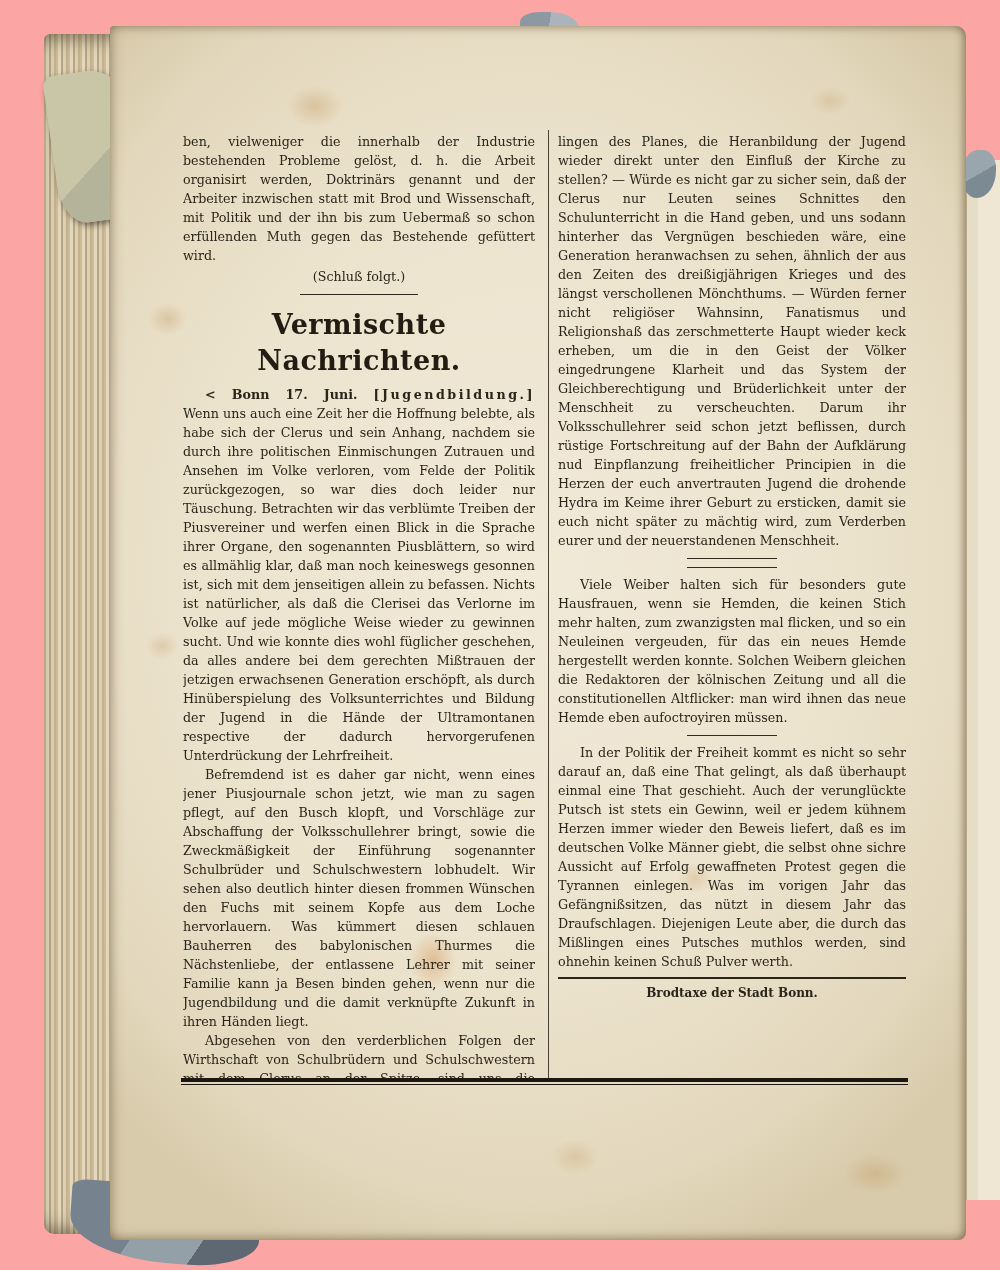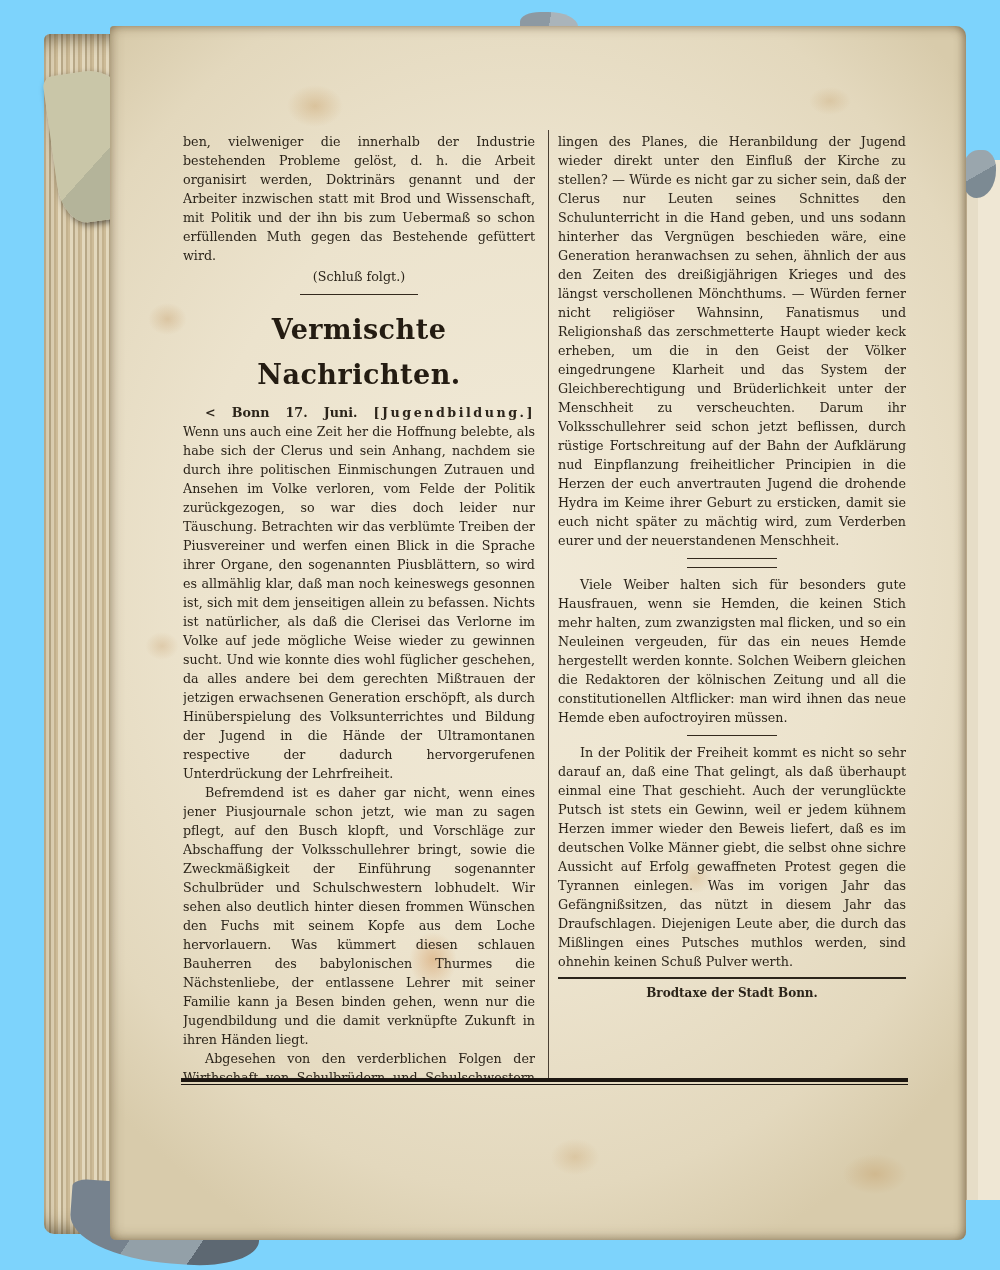--- a/index.html
+++ b/index.html
@@ -2,21 +2,21 @@
 <html><head>
 <meta charset="utf-8">
 <style>
   html,body{margin:0;padding:0;}
   body{
     width:1000px;height:1270px;
     background:#070706;
     overflow:hidden;
     font-family:"DejaVu Serif","Liberation Serif",serif;
   }
-  .scan{position:relative;width:1000px;height:1270px;background:#7dd3fc;}
+  .scan{position:relative;width:1000px;height:1270px;background:#fca5a5;}
 
   
   .page-stack{
     position:absolute;left:44px;top:34px;width:76px;height:1200px;
     background:repeating-linear-gradient(90deg,
       #cdbb97 0 2px,#e3d8bd 2px 5px,#b7a786 5px 7px,#dccfb2 7px 10px,#c4b28e 10px 12px);
     border-radius:6px 0 0 10px;
     box-shadow:inset 0 14px 18px -10px rgba(60,50,30,.6), inset 0 -14px 18px -10px rgba(60,50,30,.6);
   }
   .corner-tear-tl{
@@ -90,21 +90,21 @@
     position:absolute;left:438px;top:104px;width:1px;height:952px;
     background:#4a4034;
   }
   .indent{text-indent:22px;}
   .closing-note{text-align:center;margin-top:2px !important;}
   .rule-short{width:118px;height:1px;background:#33291d;margin:8px auto 7px auto;}
   .rule-short.thin{width:90px;}
   .section-heading{
     margin:12px 0 6px 0;text-align:center;
     font-size:27px;font-weight:bold;color:#241c12;
-    letter-spacing:.5px;line-height:45px;
+    letter-spacing:.5px;line-height:36px;
   }
   .dateline-line{
     text-align:justify;text-align-last:justify;
     text-indent:22px;font-weight:bold;
   }
   .dateline-tag{letter-spacing:2.5px;font-weight:bold;}
   .notice-rule{height:1.5px;background:#2b241a;margin:6px 0 5px 0;}
   .notice-title{text-align:center;font-weight:bold;font-size:12px;margin:2px 0 3px 0 !important;}
   .bottom-rule{
     position:absolute;left:71px;top:1052px;width:727px;height:8px;

